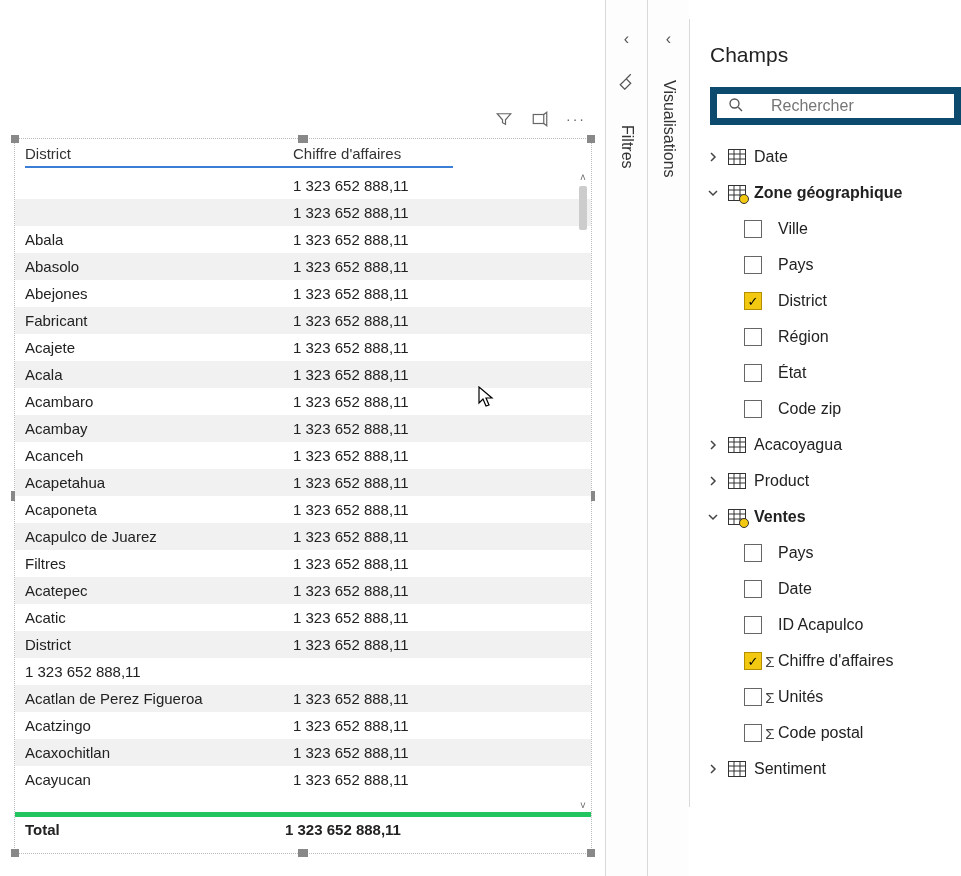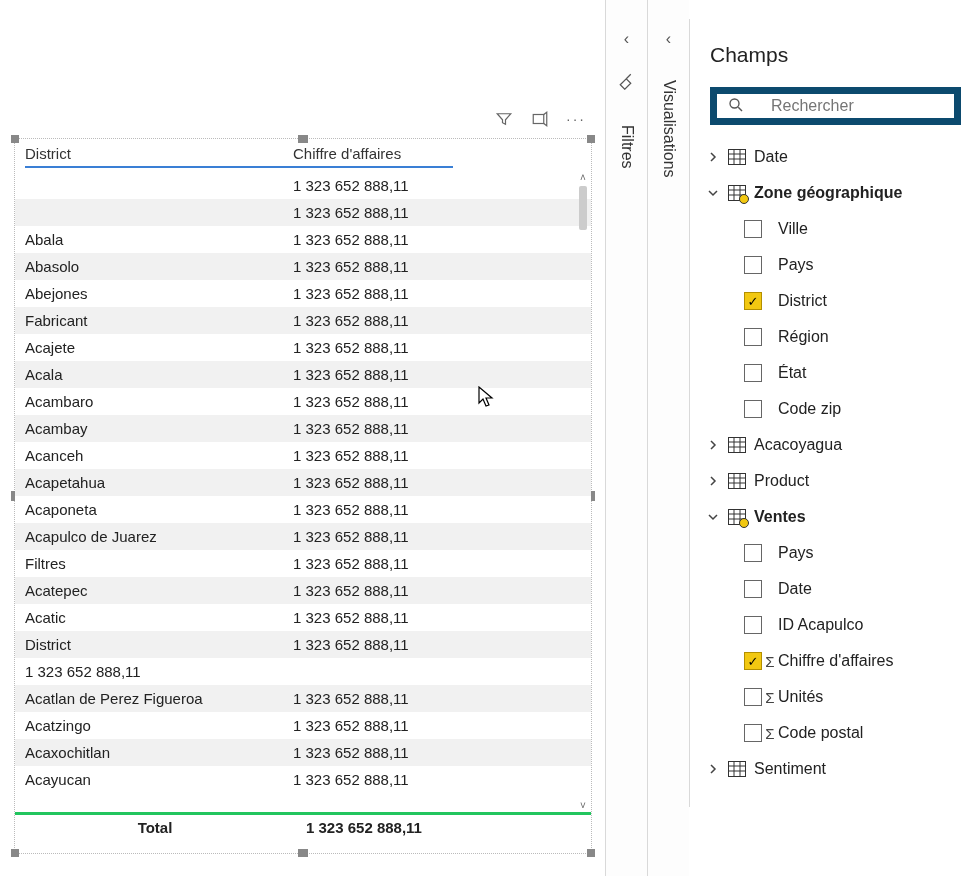--- a/index.html
+++ b/index.html
@@ -88,22 +88,21 @@
   }
   .row:nth-child(odd){ background: #f1f1f1; }
   .row:nth-child(even){ background:#fff; }
   .row .c1{ width:268px; overflow:hidden; white-space:nowrap; }
   .row .c2{ width:150px; }
   .total-row{
     display:flex;
     padding: 4px 10px;
     font-weight:700;
     font-size:15px;
-    border-top: 3px solid #22c55e;
-    text-align: center;
+    border-top: 5px solid #22c55e;
   }
   .total-row .c1{width:260px}
   .total-row .c2{width:158px}
 
   
   .filter-rail {
     width: 42px;
     border-left: 1px solid #d9d9d9;
     background: #fdfdfd;
     padding-top: 30px;

